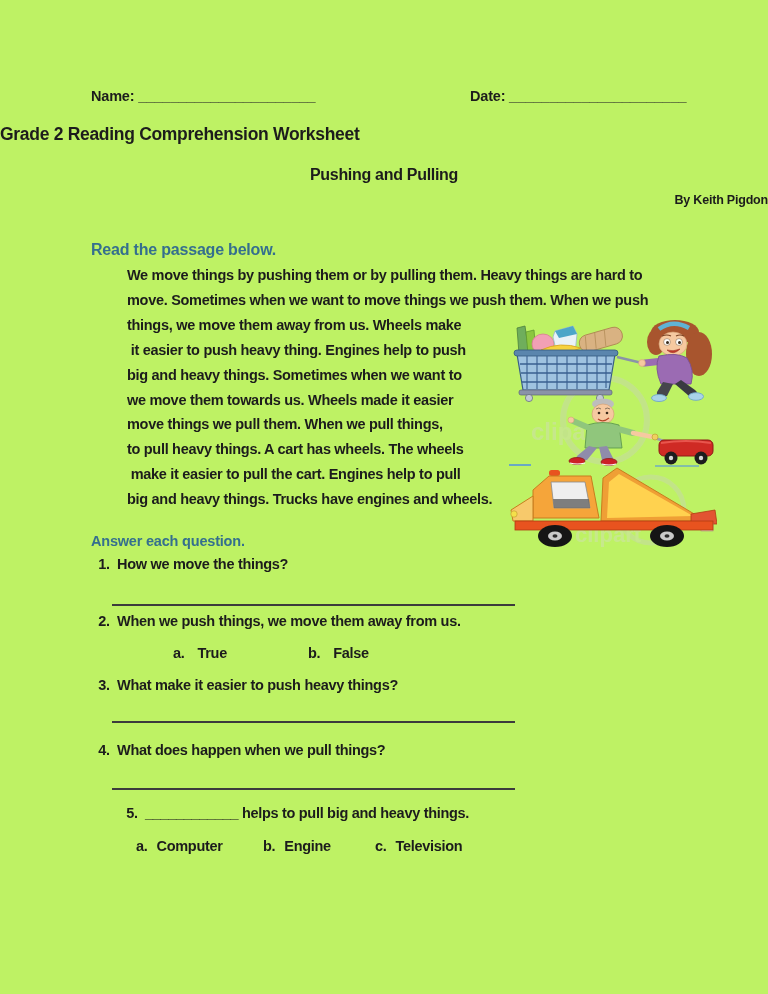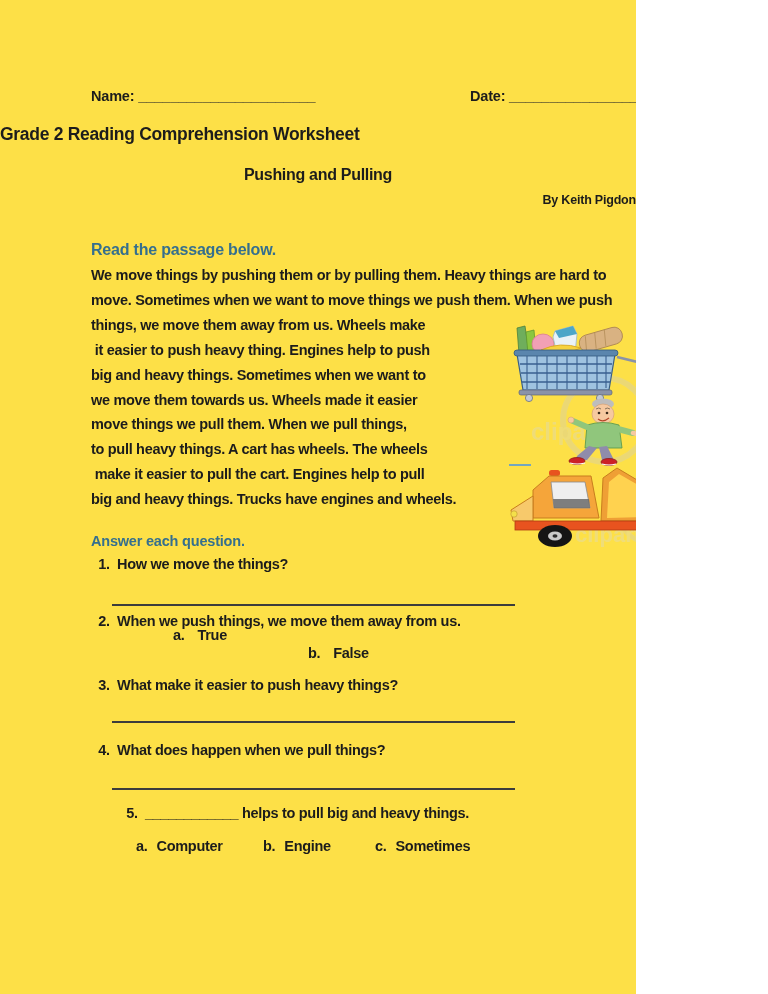--- a/index.html
+++ b/index.html
@@ -1,21 +1,21 @@
 <!DOCTYPE html>
 <html><head>
 <meta charset="utf-8">
 <style>
   * { margin: 0; padding: 0; box-sizing: border-box; }
   html, body { background: #ffffff; }
   .page {
     position: relative;
-    width: 636px;
+    width: 768px;
     height: 994px;
-    background: #fde047;
+    background: #bef264;
     font-family: "Liberation Sans", sans-serif;
     font-weight: 700;
     color: #1c1c1c;
     overflow: hidden;
   }
   
   .hdr-name, .hdr-date {
     position: absolute;
     top: 88px;
     font-size: 14.5px;
@@ -59,20 +59,21 @@
   .passage {
     position: absolute;
     top: 263px; left: 91px;
     width: 600px;
   }
   .passage-line {
     font-size: 14.5px;
     line-height: 24.9px;
     letter-spacing: -0.3px;
     white-space: pre;
+    margin-left: 36px;
   }
 
   
   .illustration {
     position: absolute;
     left: 505px; top: 318px;
     width: 212px; height: 232px;
   }
   .illustration svg { display: block; width: 100%; height: 100%; }
 
@@ -108,21 +109,21 @@
   .al3 { top: 721px; }
   .al4 { top: 788px; }
   .choice {
     position: absolute;
     font-size: 14.5px;
     letter-spacing: -0.3px;
     white-space: pre;
   }
   .choice .label { margin-left: 13px; }
   .cr5 .label { margin-left: 9px; }
-  .c2a { top: 627px; left: 173px; }
+  .c2a { top: 645px; left: 173px; }
   .c2b { top: 645px; left: 308px; }
   .c5a { top: 838px; left: 136px; }
   .c5b { top: 838px; left: 263px; }
   .c5c { top: 838px; left: 375px; }
 </style>
 </head>
 <body>
 
 <div class="page">
 
@@ -268,15 +269,15 @@
 
   <div class="question q3"><span class="qnum">3.</span><span>What make it easier to push heavy things?</span></div>
   <div class="answer-line al3"></div>
 
   <div class="question q4"><span class="qnum">4.</span><span>What does happen when we pull things?</span></div>
   <div class="answer-line al4"></div>
 
   <div class="question q5"><span class="qnum">5.</span><span>____________ helps to pull big and heavy things.</span></div>
   <div class="choice cr5 c5a"><span>a.</span><span class="label">Computer</span></div>
   <div class="choice cr5 c5b"><span>b.</span><span class="label">Engine</span></div>
-  <div class="choice cr5 c5c"><span>c.</span><span class="label">Sometimes</span></div>
+  <div class="choice cr5 c5c"><span>c.</span><span class="label">Television</span></div>
 
 </div>
 
 </body></html>

